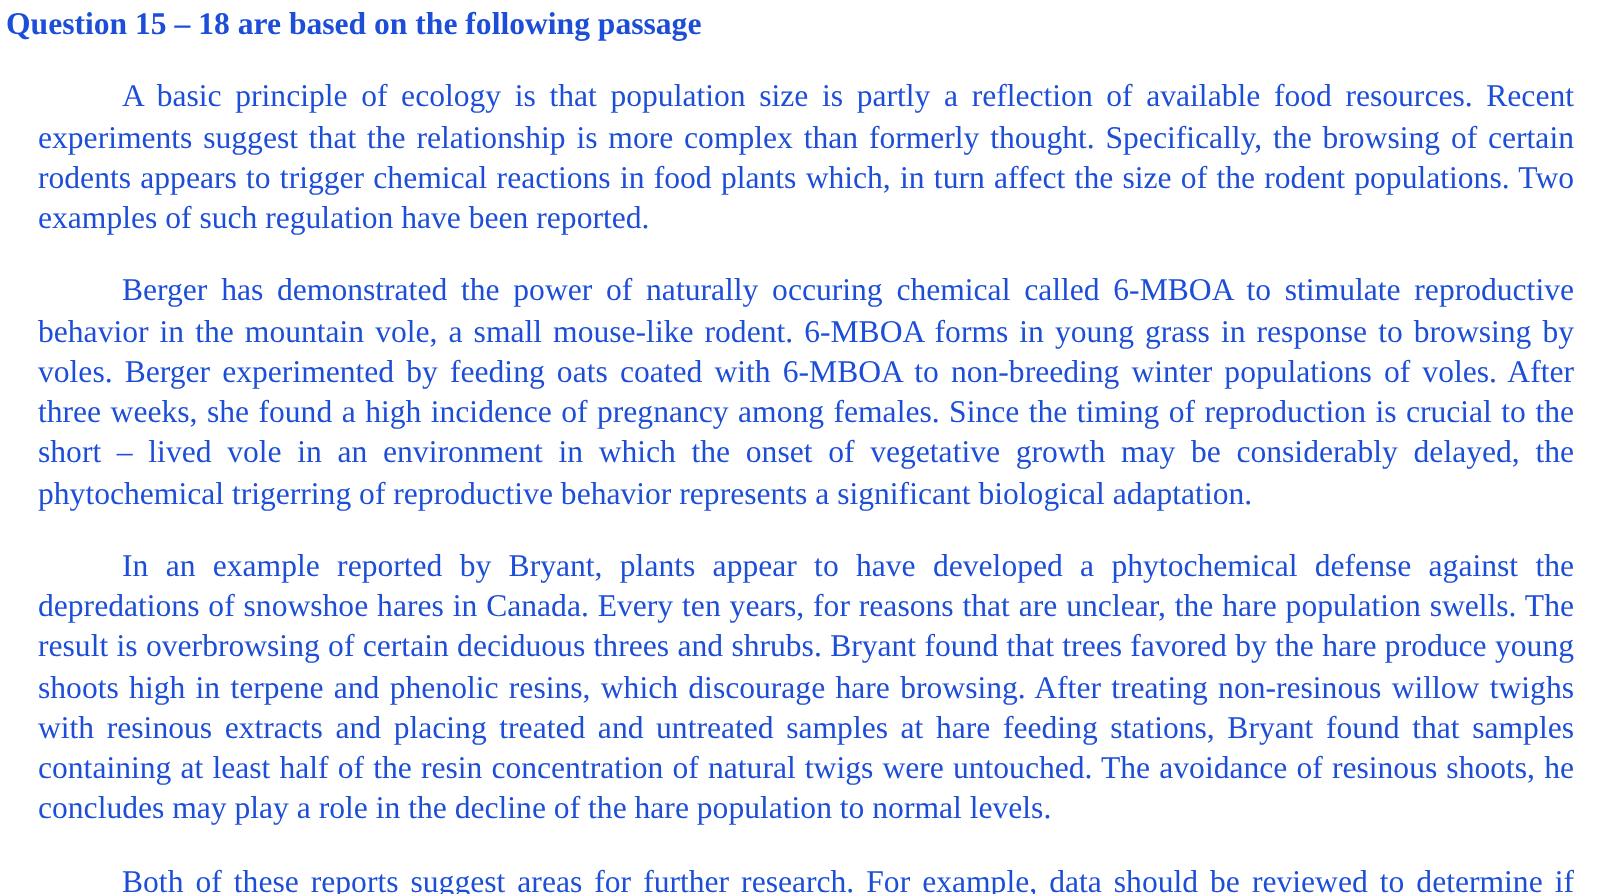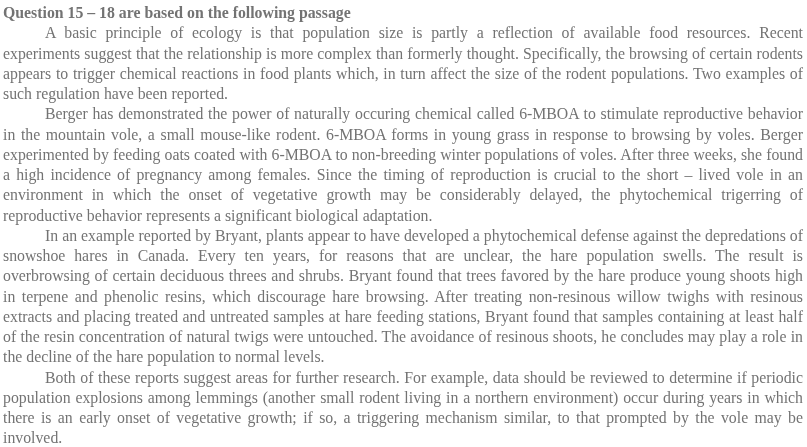--- a/index.html
+++ b/index.html
@@ -2,33 +2,33 @@
 <html><head>
 <meta charset="utf-8">
 <style>
   * { box-sizing: border-box; }
   html, body { margin: 0; padding: 0; background: #ffffff; }
   .page {
     width: 807px;
     height: 447px;
     padding: 3px 4px 2px 3px;
     background: #ffffff;
-    color: #737373;
+    color: #1d4ed8;
     font-family: "Liberation Serif", serif;
     font-size: 15.8px;
     line-height: 20.25px;
     overflow: hidden;
   }
   .heading {
     font-weight: bold;
     margin: 0;
     text-align: left;
   }
   .para {
-    margin: 0;
+    margin: 16px;
     text-align: justify;
     text-indent: 42px;
   }
 </style>
 </head>
 <body>
 
 <div class="page">
   <div class="heading">Question 15 – 18 are based on the following passage</div>
   <p class="para">A basic principle of ecology is that population size is partly a reflection of available food resources. Recent experiments suggest that the relationship is more complex than formerly thought. Specifically, the browsing of certain rodents appears to trigger chemical reactions in food plants which, in turn affect the size of the rodent populations. Two examples of such regulation have been reported.</p>

